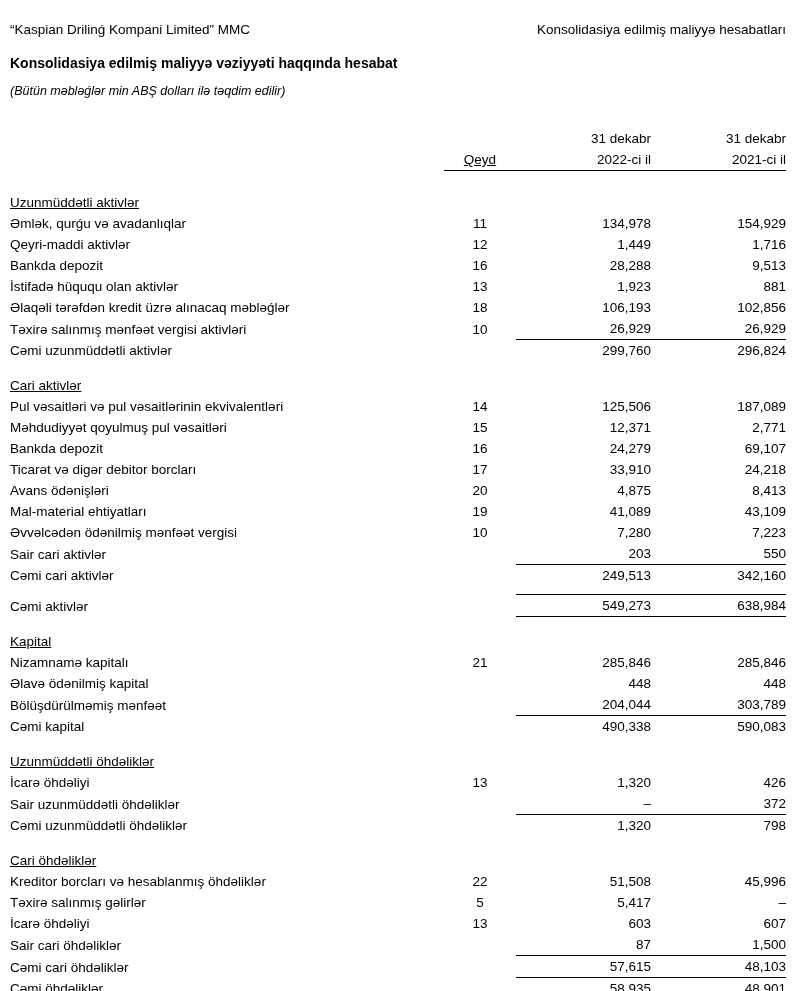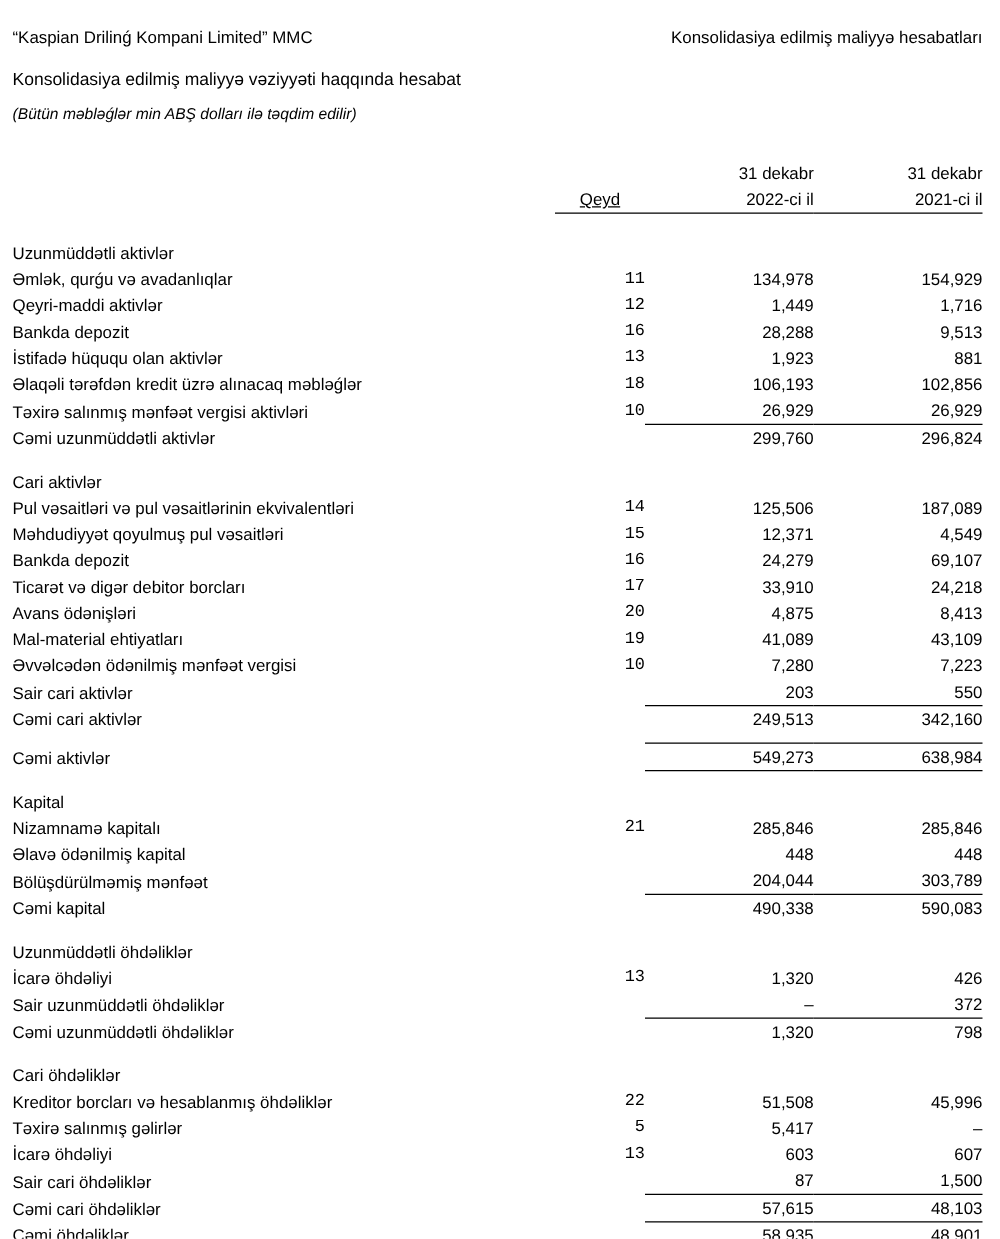--- a/index.html
+++ b/index.html
@@ -31,21 +31,21 @@
     justify-content: space-between;
     align-items: baseline;
     font-size: 13.5px;
   }
   .hdr-right { text-align: right; }
 
   .doc-title {
     position: absolute;
     top: 55px;
     left: 10px;
-    font-weight: normal;
+    font-weight: bold;
     font-size: 14px;
   }
   .doc-sub {
     position: absolute;
     top: 84px;
     left: 10px;
     font-style: italic;
     font-size: 12.5px;
   }
 
@@ -63,21 +63,21 @@
     font-weight: normal;
     line-height: 21px;
     height: 21px;
   }
   col.c-label { width: 434px; }
   col.c-note  { width: 72px; }
   col.c-y1    { width: 135px; }
   col.c-y2    { width: 135px; }
 
   .lbl { text-align: left; padding-left: 0; }
-  .note { text-align: right; font-family: Liberation Mono, monospace; }
+  .note { text-align: center; }
   .num { text-align: right; padding-right: 14px; }
   .num2 { text-align: right; padding-right: 4px; }
 
   .bold { font-weight: bold; }
   .hdr-cell {
     font-weight: bold;
     line-height: 19px;
     height: auto;
   }
   .hdr-cell .l1 { display: block; }
@@ -85,21 +85,21 @@
   .hdr-note { text-align: center; font-weight: bold; vertical-align: bottom; text-decoration: underline; }
 
   tr.rule-row td { height: 7px; line-height: 7px; }
   .tl { border-top: 1.3px solid #000; }
   .tl-thin { border-top: 1px solid #000; }
   .dbl { border-top: 1.3px solid #000; border-bottom: 1.3px solid #000; }
 
   tr.spacer td { height: 14px; line-height: 14px; }
   tr.spacer-sm td { height: 8px; line-height: 8px; }
 
-  .section { font-weight: bold; }
+  .section { font-weight: bold; text-decoration: underline; }
 </style>
 </head>
 <body>
 
 <div class="page">
 
   <div class="hdr">
     <span>“Kaspian Drilinǵ Kompani Limited” MMC</span>
     <span class="hdr-right">Konsolidasiya edilmiş maliyyə hesabatları</span>
   </div>
@@ -200,21 +200,21 @@
       <tr>
         <td class="lbl">Pul vəsaitləri və pul vəsaitlərinin ekvivalentləri</td>
         <td class="note">14</td>
         <td class="num">125,506</td>
         <td class="num2">187,089</td>
       </tr>
       <tr>
         <td class="lbl">Məhdudiyyət qoyulmuş pul vəsaitləri</td>
         <td class="note">15</td>
         <td class="num">12,371</td>
-        <td class="num2">4,549</td>
+        <td class="num2">2,771</td>
       </tr>
       <tr>
         <td class="lbl">Bankda depozit</td>
         <td class="note">16</td>
         <td class="num">24,279</td>
         <td class="num2">69,107</td>
       </tr>
       <tr>
         <td class="lbl">Ticarət və digər debitor borcları</td>
         <td class="note">17</td>

